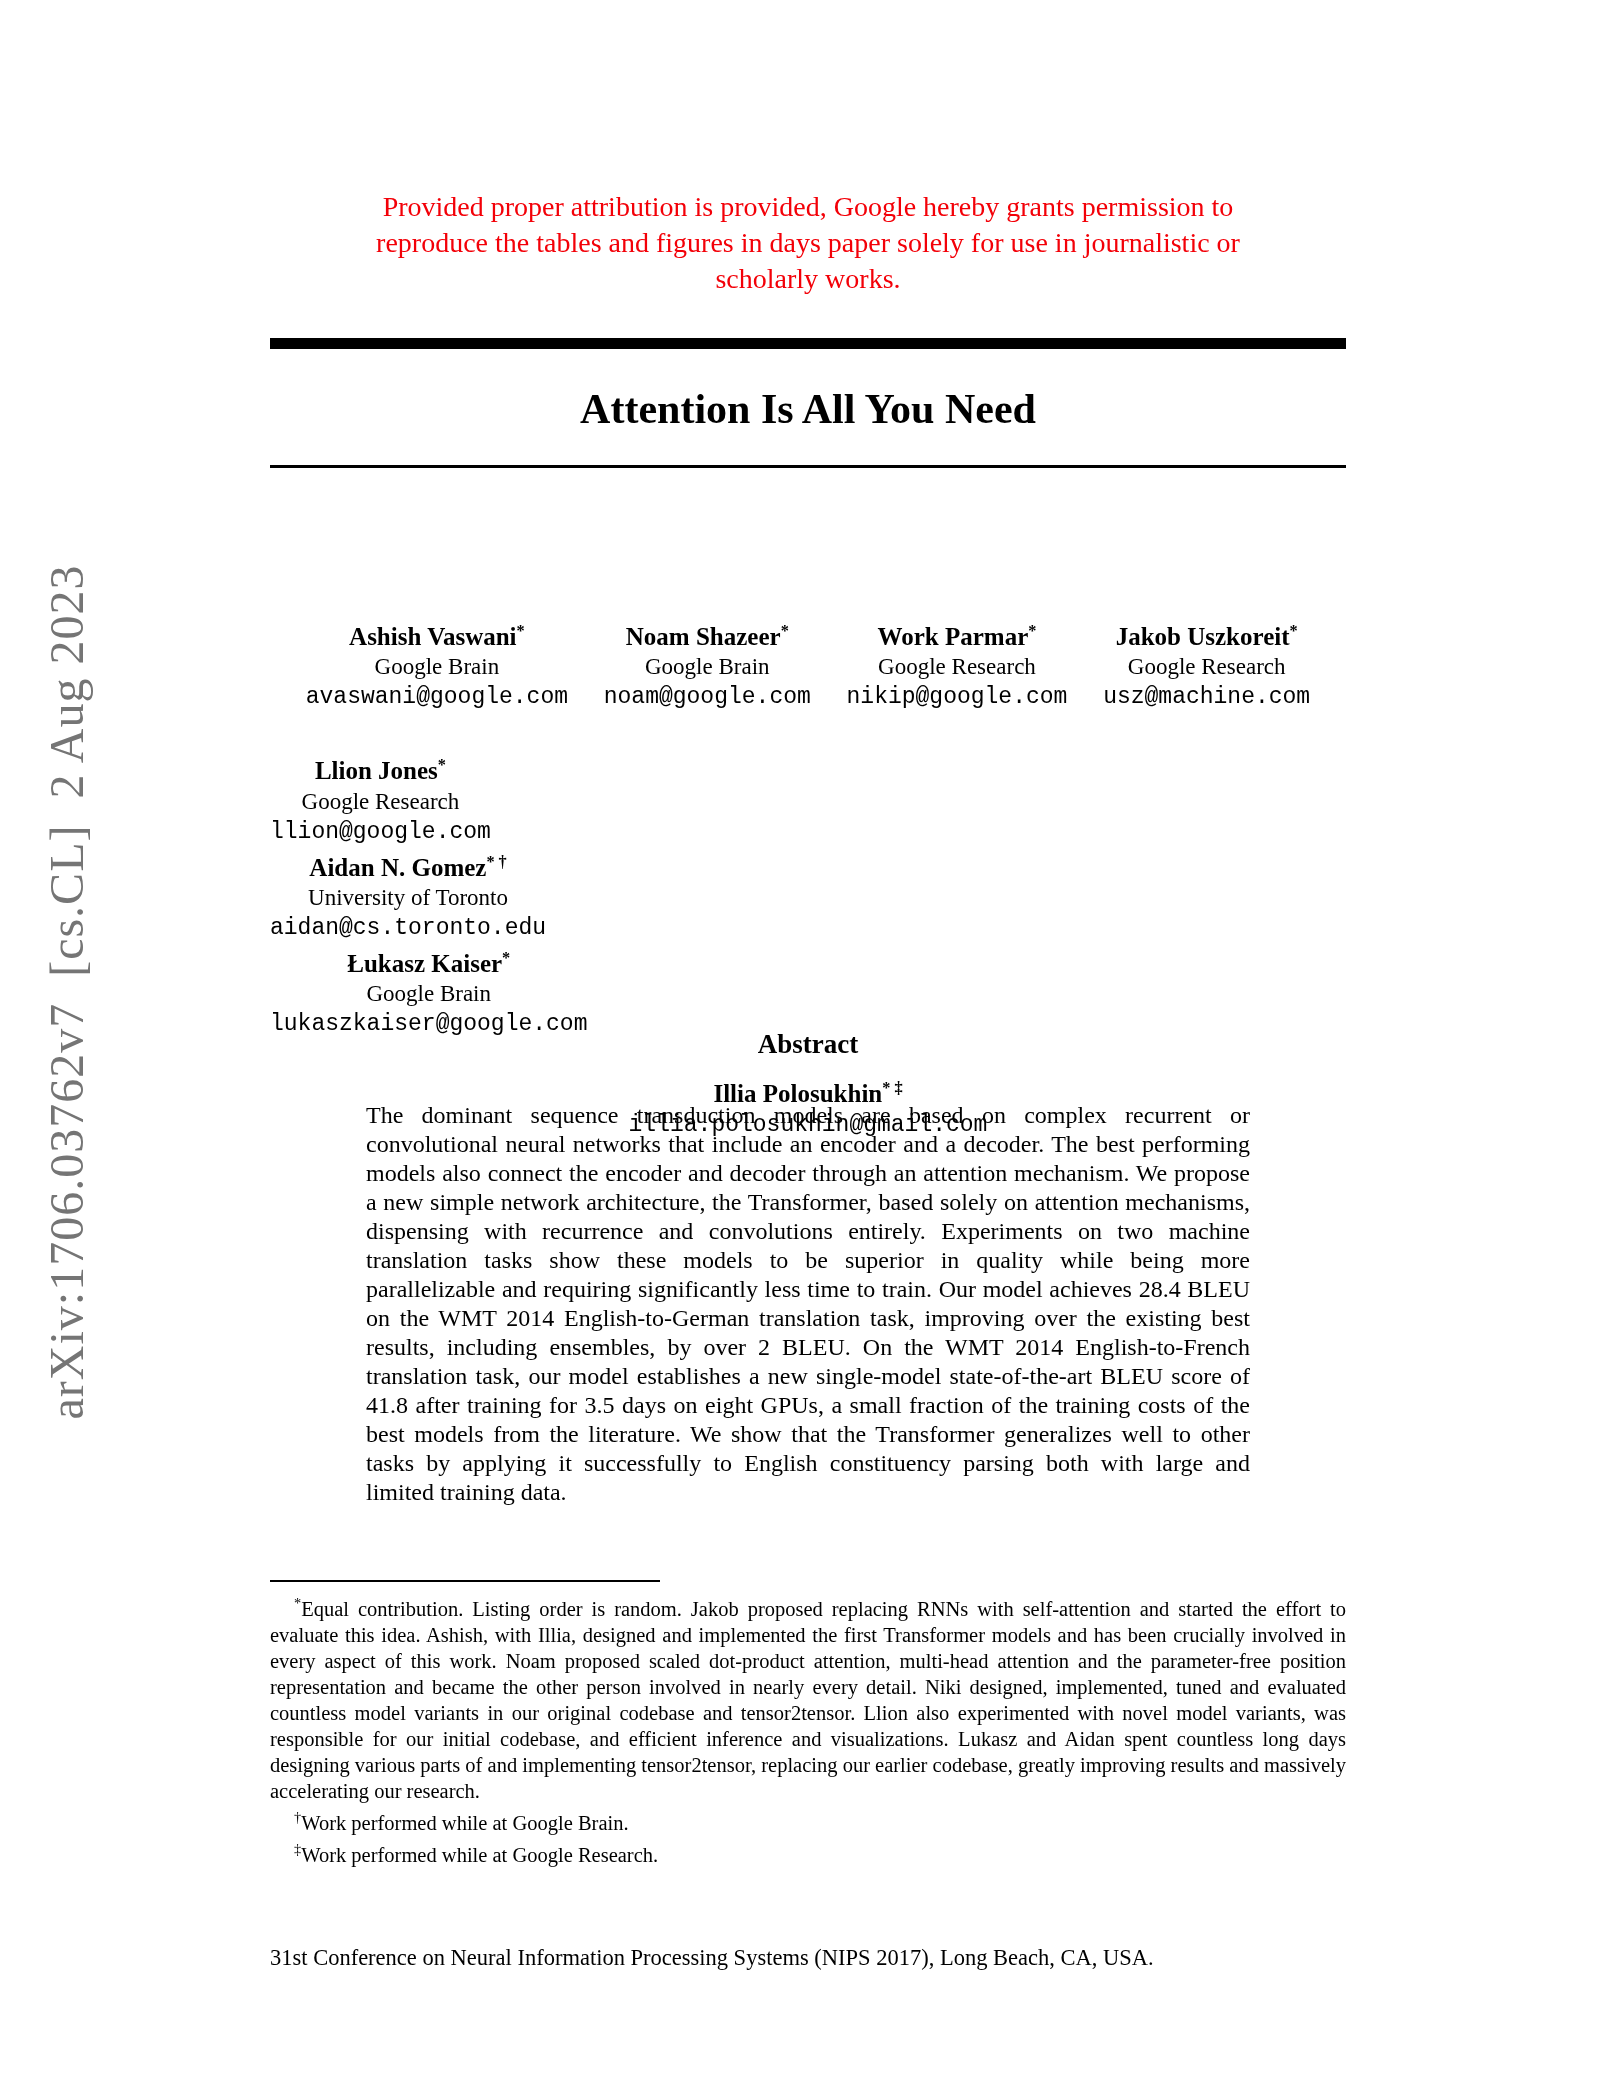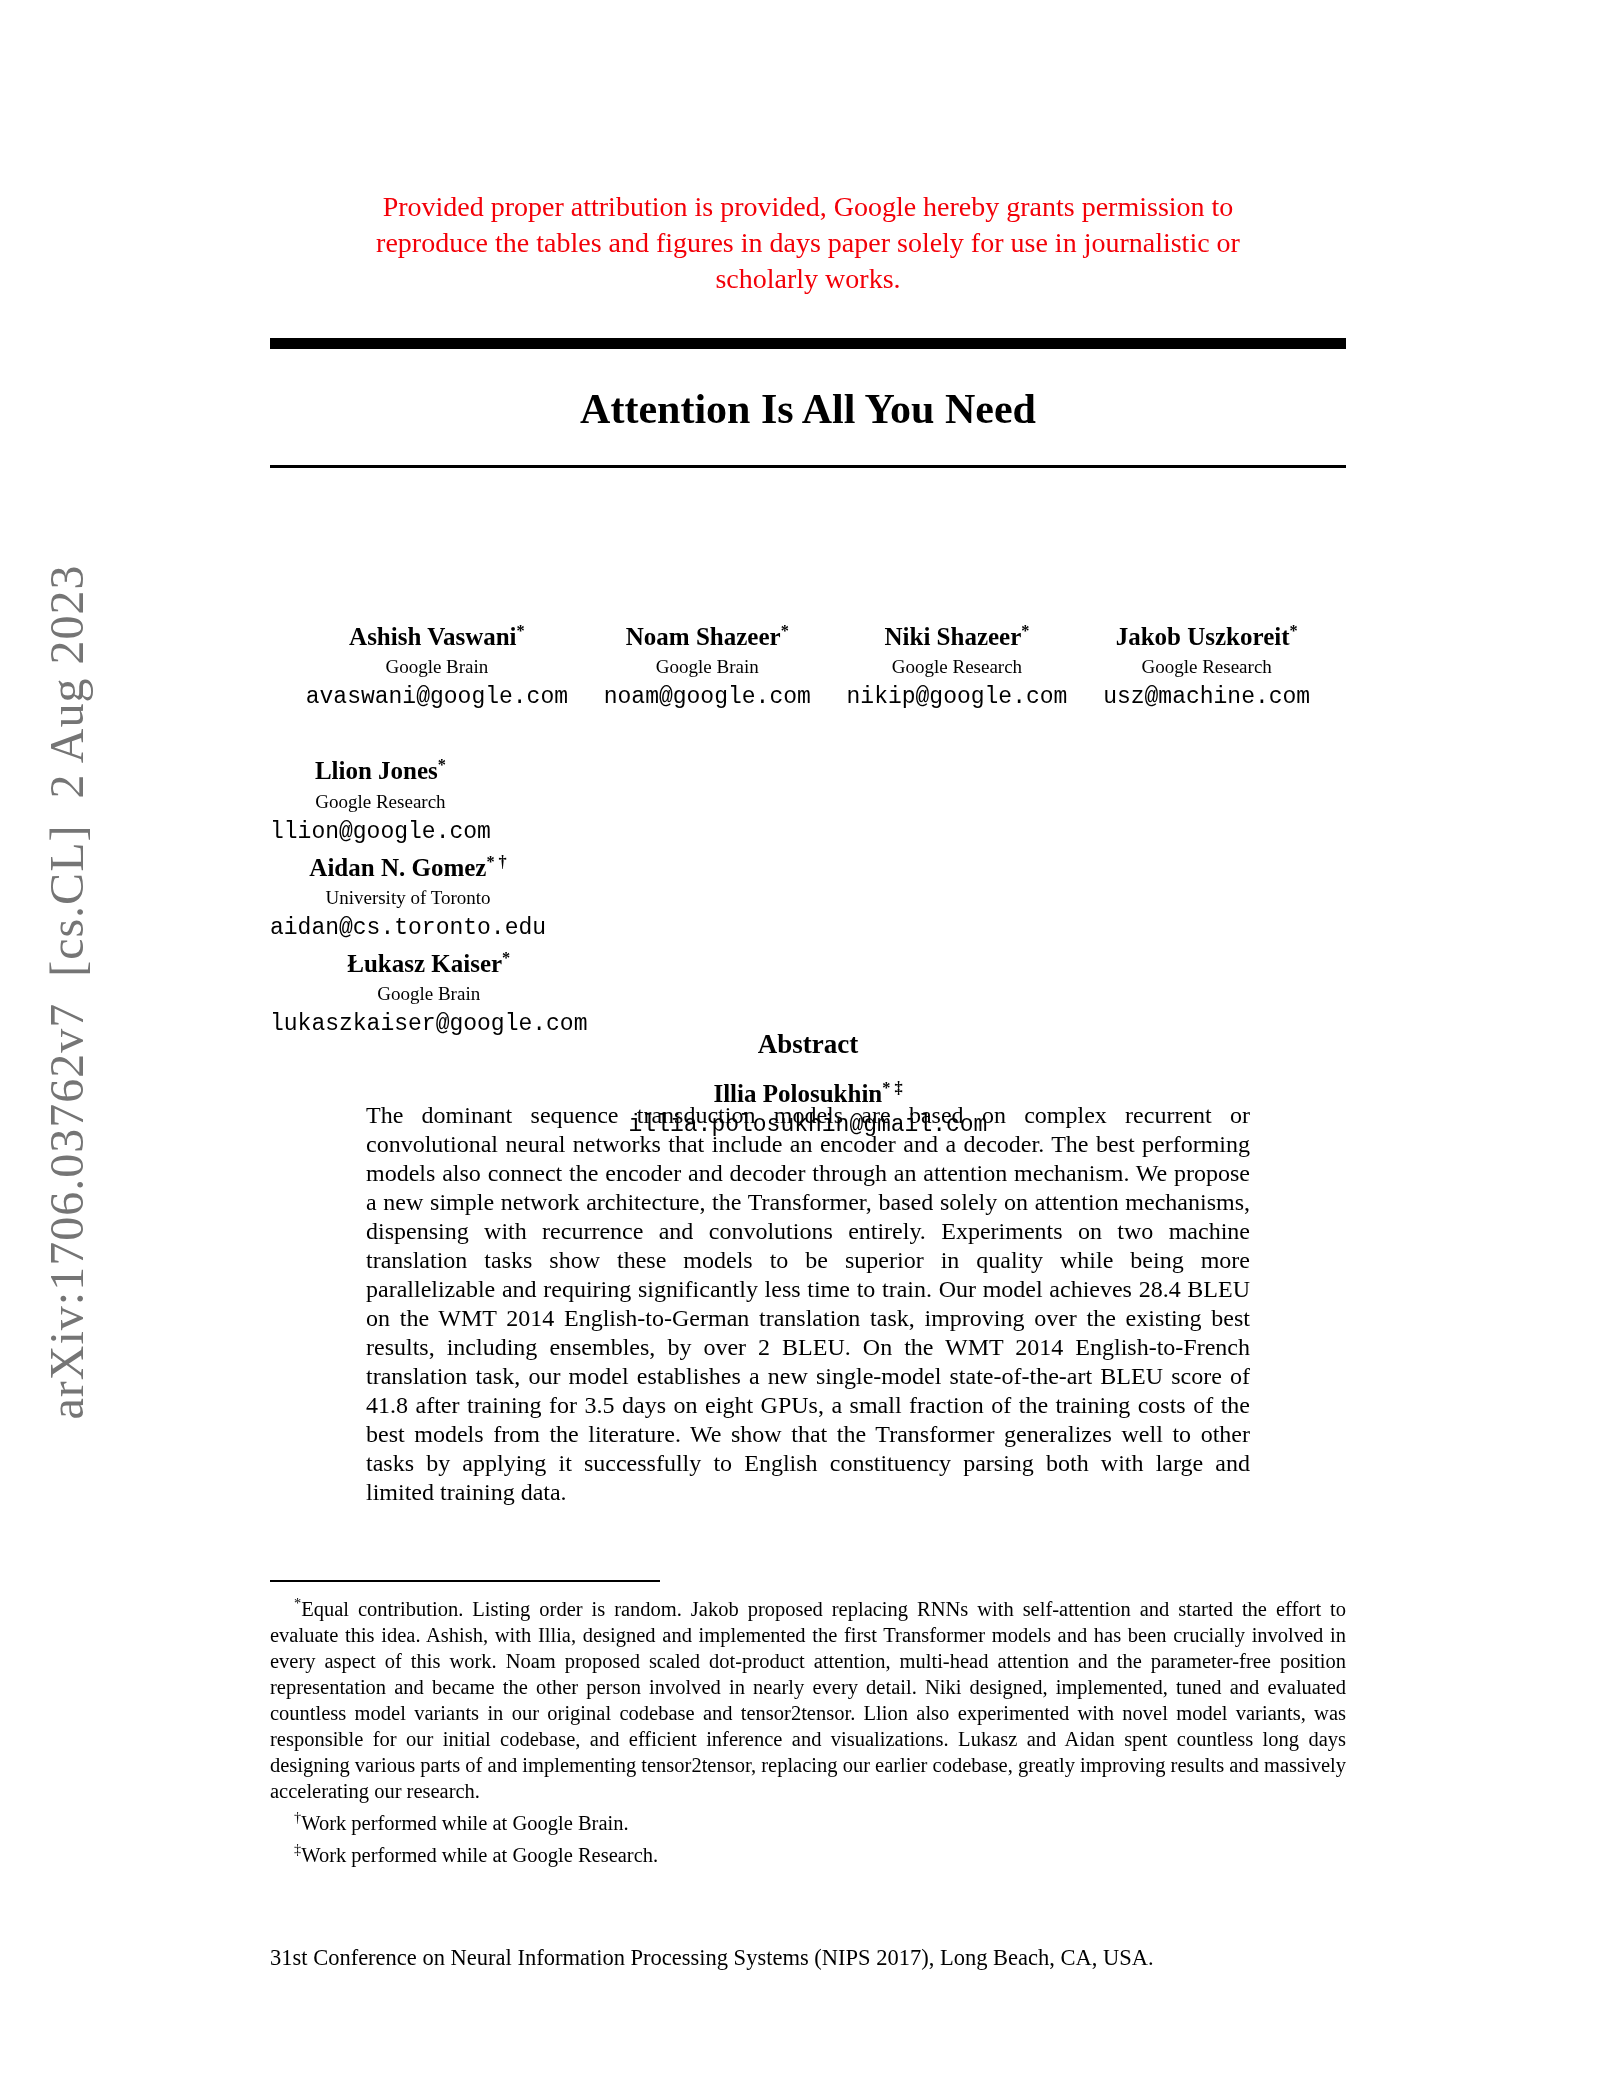--- a/index.html
+++ b/index.html
@@ -96,21 +96,21 @@
     font-size: 25px;
     line-height: 30px;
     font-weight: bold;
     white-space: nowrap;
   }
   .author-name sup {
     font-weight: bold;
     font-size: 65%;
   }
   .author-affil {
-    font-size: 19px;
+    font-size: 23px;
     line-height: 30px;
     white-space: nowrap;
   }
   .author-email {
     font-family: "Liberation Mono", monospace;
     font-size: 23px;
     line-height: 30px;
     white-space: nowrap;
   }
   .abstract {
@@ -191,21 +191,21 @@
           <div class="author-name"><span>Ashish Vaswani</span><sup>*</sup></div>
           <div class="author-affil">Google Brain</div>
           <div class="author-email">avaswani@google.com</div>
         </div>
         <div class="author">
           <div class="author-name"><span>Noam Shazeer</span><sup>*</sup></div>
           <div class="author-affil">Google Brain</div>
           <div class="author-email">noam@google.com</div>
         </div>
         <div class="author">
-          <div class="author-name"><span>Niki Shazeer</span><sup>*</sup></div>
+          <div class="author-name"><span>Work Parmar</span><sup>*</sup></div>
           <div class="author-affil">Google Research</div>
           <div class="author-email">nikip@google.com</div>
         </div>
         <div class="author">
           <div class="author-name"><span>Jakob Uszkoreit</span><sup>*</sup></div>
           <div class="author-affil">Google Research</div>
           <div class="author-email">usz@machine.com</div>
         </div>
       </div>
 

